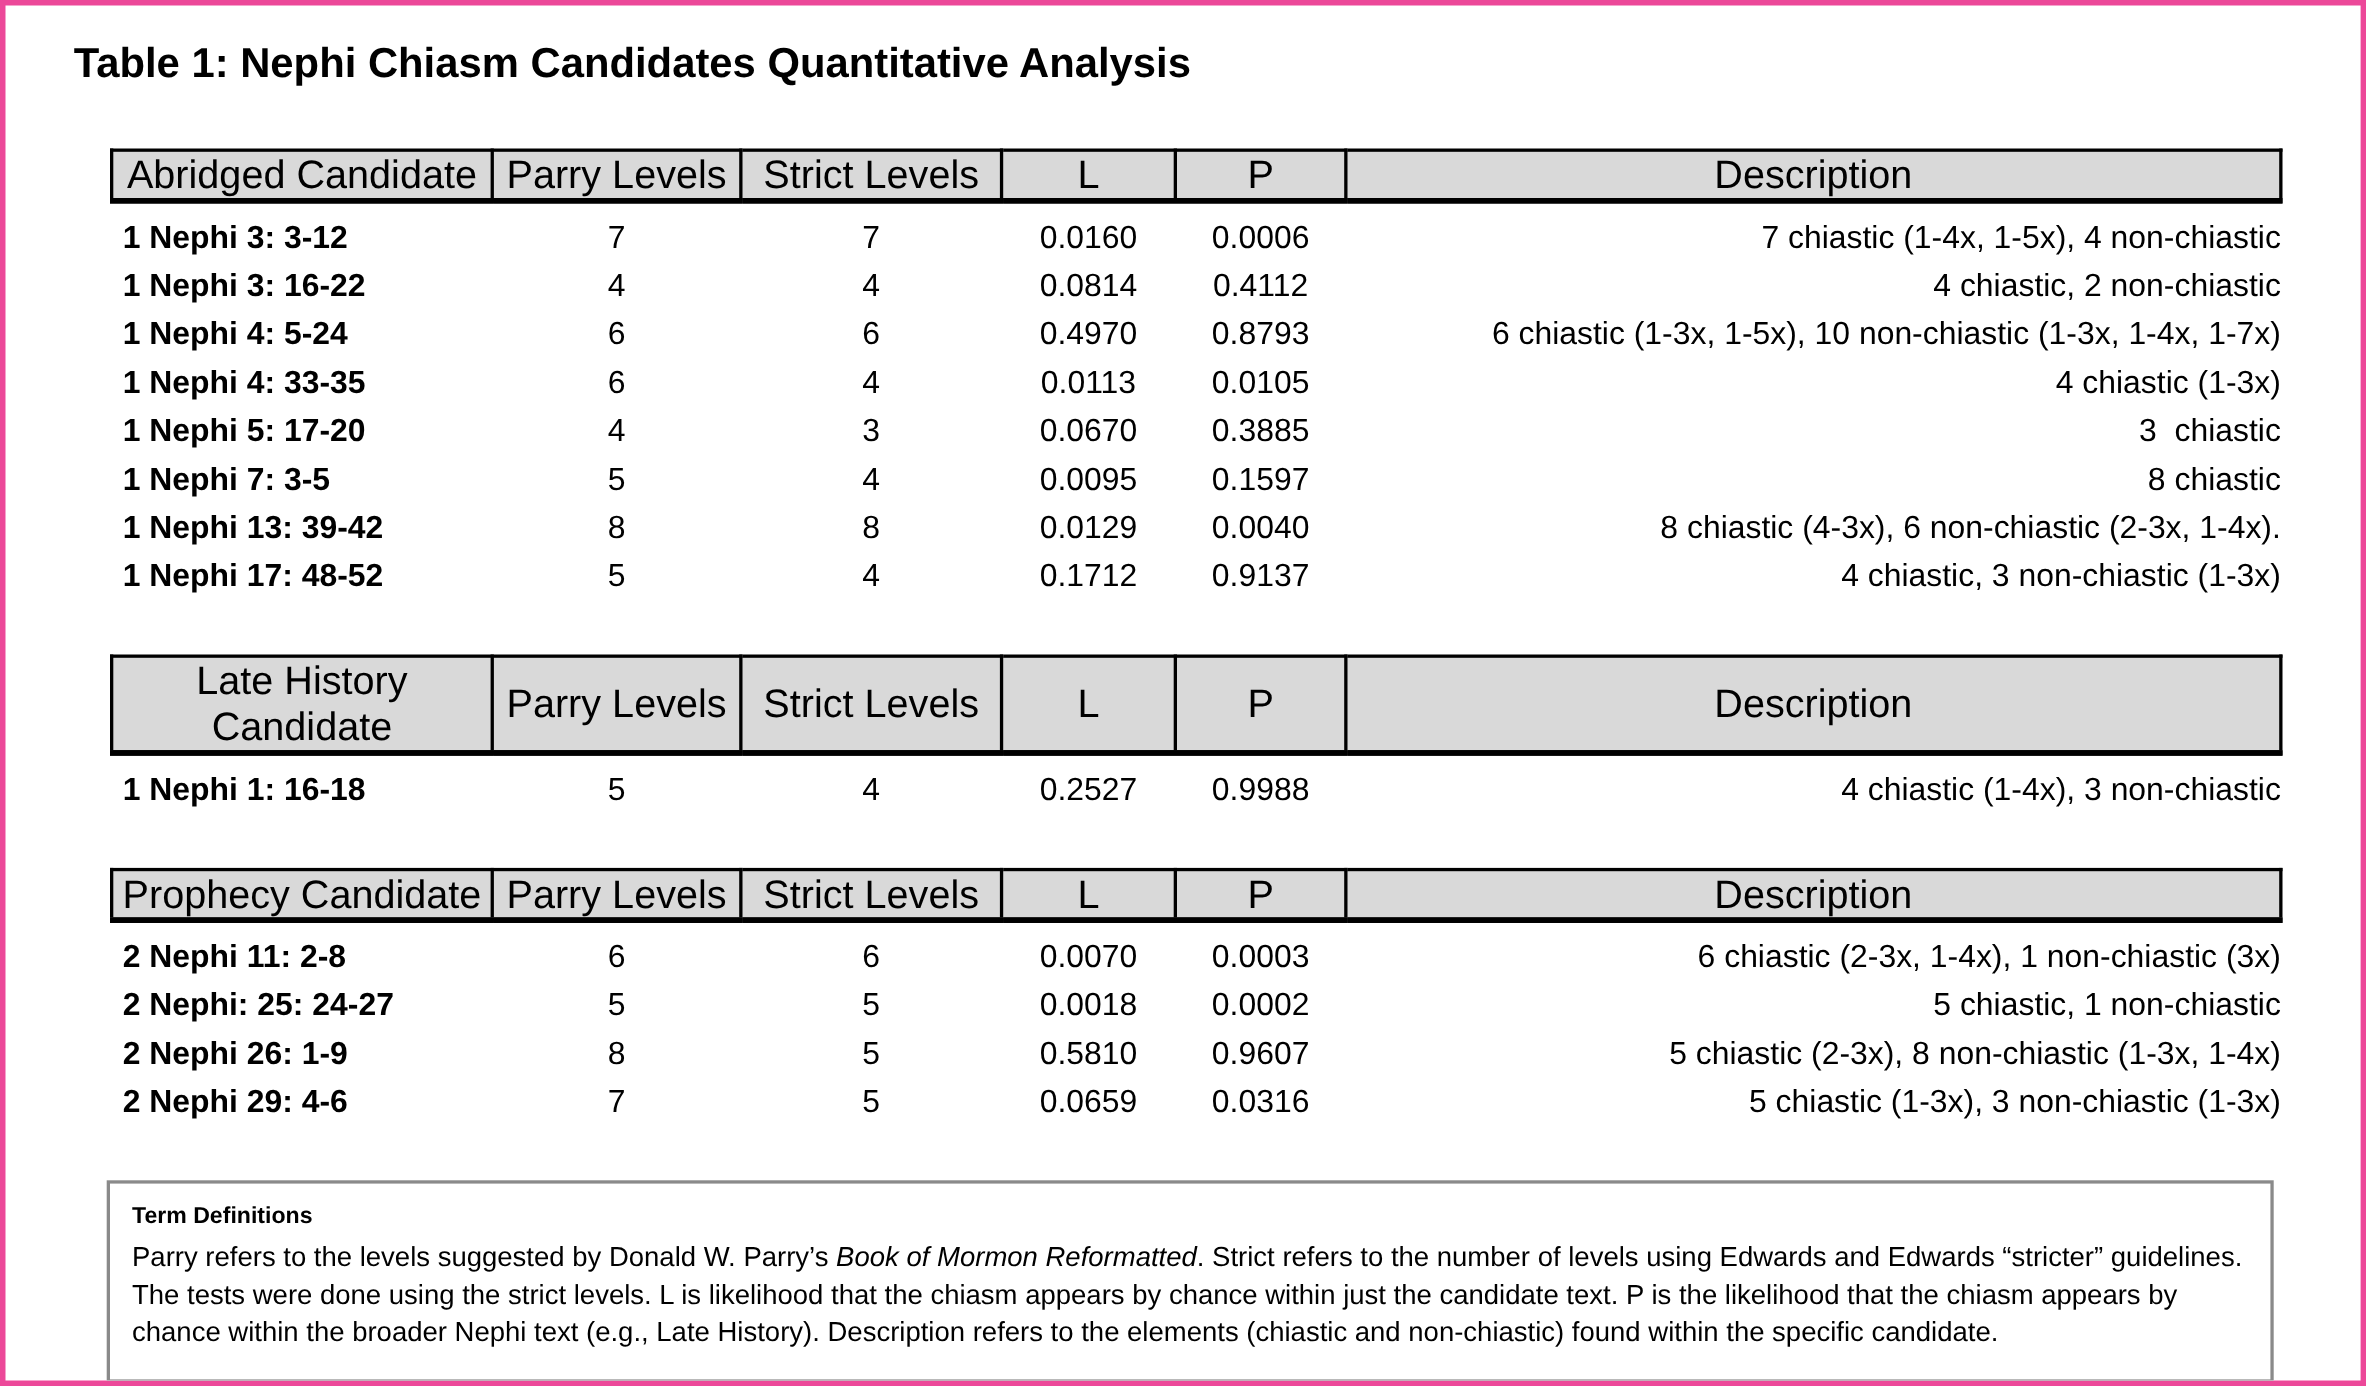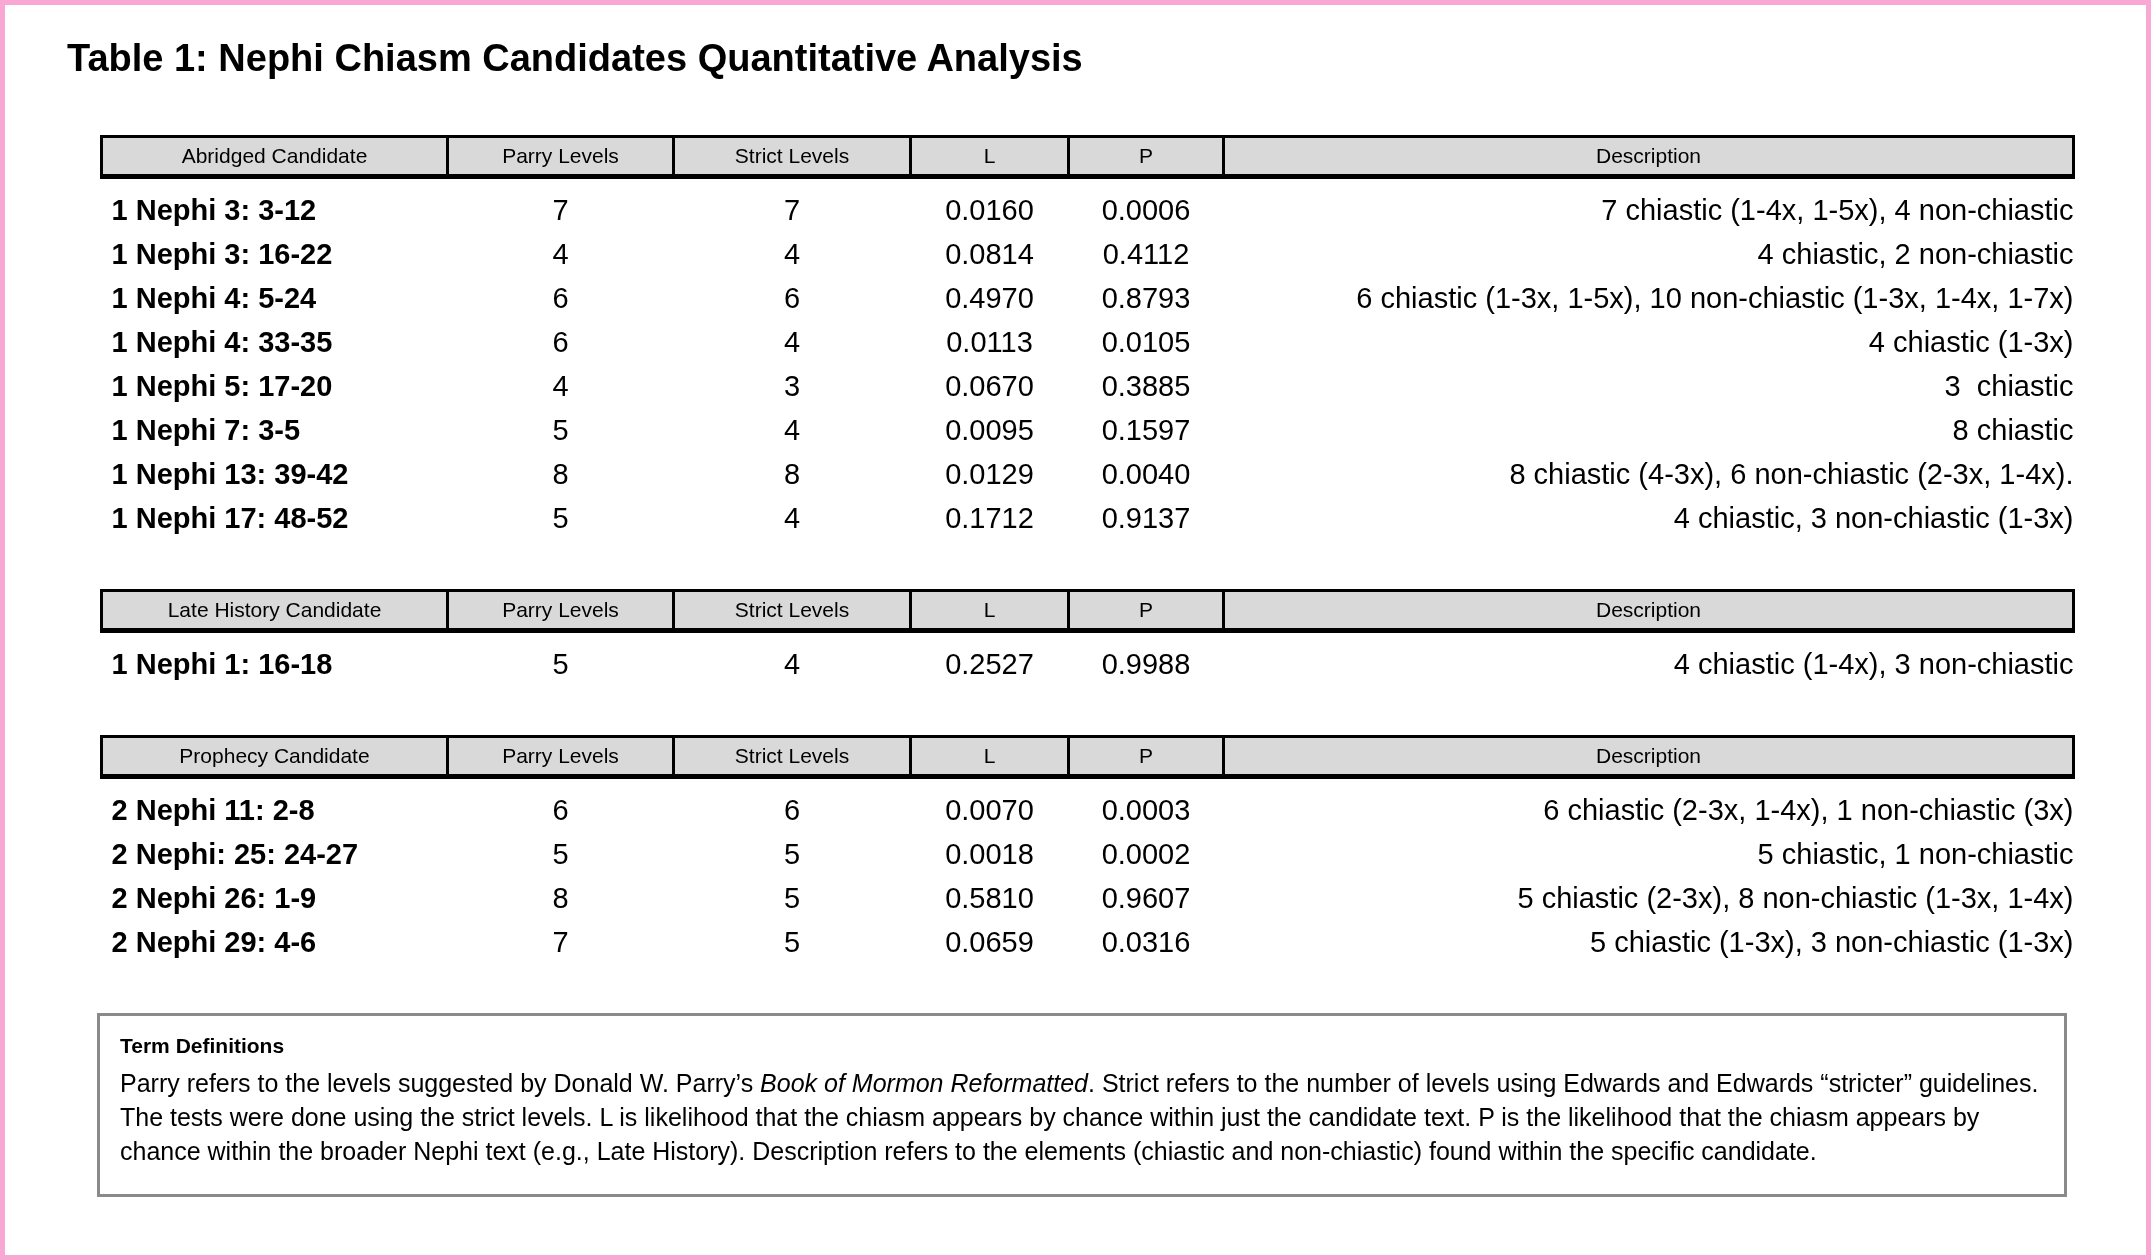--- a/index.html
+++ b/index.html
@@ -7,21 +7,21 @@
     padding: 0;
     background: #ffffff;
     font-family: "Liberation Sans", "DejaVu Sans", sans-serif;
     color: #000000;
   }
   .page {
     position: relative;
     width: 2151px;
     height: 1260px;
     box-sizing: border-box;
-    border: 5px solid #f9a8d4;
+    border: 5px solid #ec4899;
     background: #ffffff;
     overflow: hidden;
   }
   .page-title {
     margin: 30px 0 0 62px;
     font-size: 38px;
     font-weight: bold;
     line-height: 46px;
     letter-spacing: 0px;
   }
@@ -34,21 +34,21 @@
     table-layout: fixed;
     width: 1972px;
     margin-top: 49px;
   }
   table.ctable:first-child { margin-top: 54px; }
   table.ctable th {
     background: #d9d9d9;
     border: 3px solid #000000;
     border-bottom: 5px solid #000000;
     font-weight: normal;
-    font-size: 21px;
+    font-size: 36px;
     height: 36px;
     padding: 0 6px;
     text-align: center;
     vertical-align: middle;
   }
   table.ctable td {
     border: none;
     font-size: 29px;
     height: 44px;
     padding: 0;

